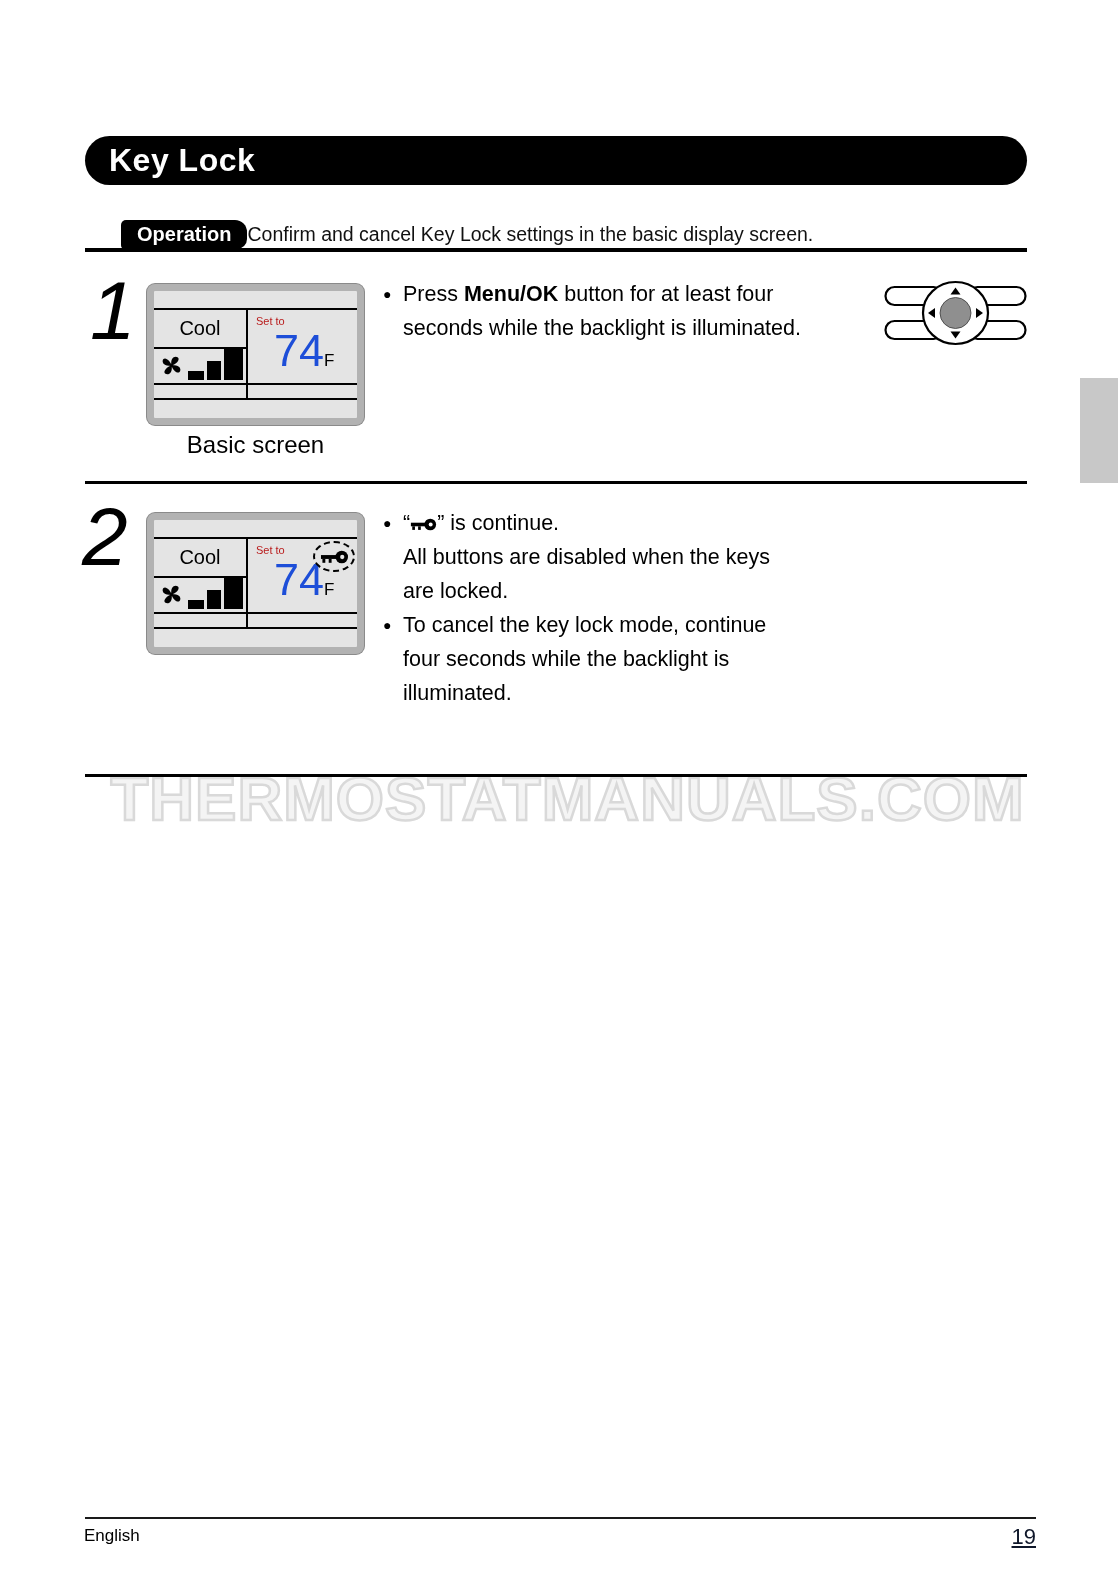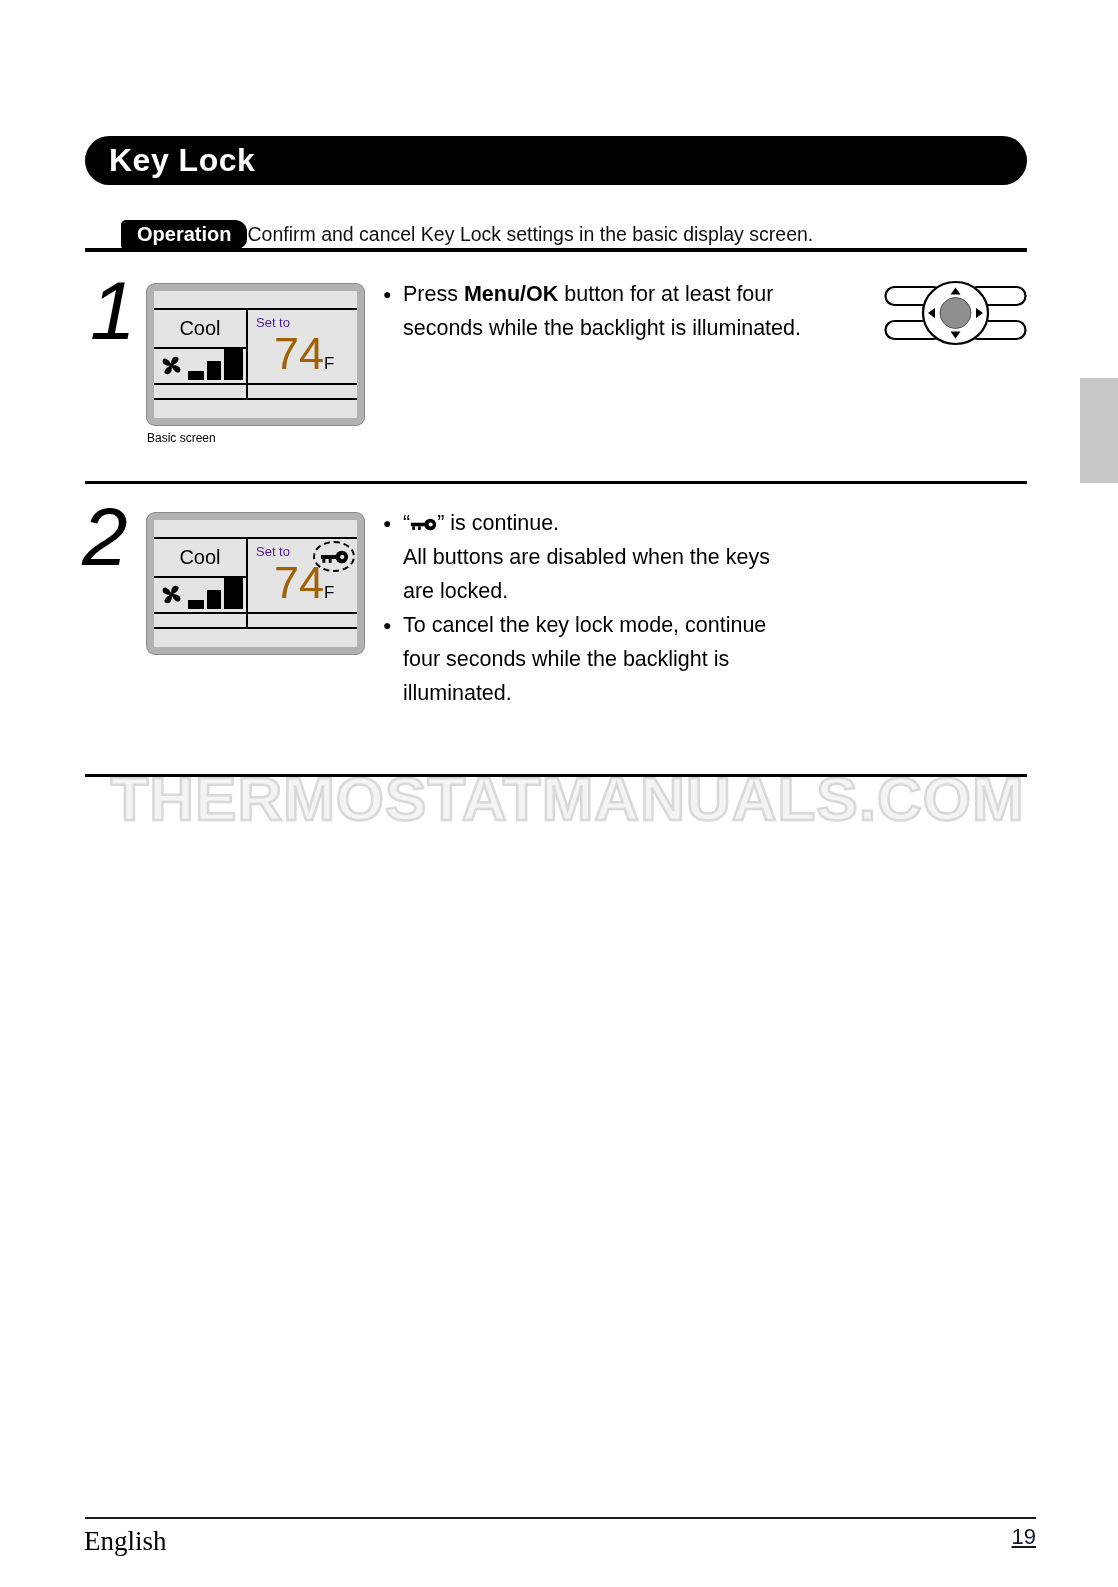--- a/index.html
+++ b/index.html
@@ -49,41 +49,41 @@
   .lcd-hline { height: 2px; background: #000; }
   .lcd-main { display: flex; height: 88px; justify-content: center; }
   .lcd-left { width: 92px; }
   .lcd-vline { width: 2px; background: #000; }
   .lcd-right { flex: 1; }
   .lcd-mode { height: 39px; border-bottom: 2px solid #000; text-align: center; line-height: 37px; font-size: 20px; color: #000; }
   .lcd-fan { height: 36px; border-bottom: 2px solid #000; display: flex; align-items: flex-end; padding: 0 3px 3px 7px; }
   .lcd-left-empty { height: 13px; }
   .lcd-right-main { height: 75px; border-bottom: 2px solid #000; padding: 5px 0 0 8px; }
   .lcd-right-empty { height: 13px; }
-  .setto { font-size: 13px; color: #4c1d95; }
+  .setto { font-size: 11px; color: #b91c1c; }
   .temp { padding-left: 18px; margin-top: 1px; white-space: nowrap; }
-  .tval { font-size: 45px; line-height: 1; color: #a16207; }
+  .tval { font-size: 45px; line-height: 1; color: #1d4ed8; }
   .tunit { font-size: 17px; color: #000; }
   .fanbars { display: flex; align-items: flex-end; margin-left: 3px; }
   .fb { background: #000; display: inline-block; margin-left: 3px; }
   .fb1 { width: 16px; height: 9px; }
   .fb2 { width: 14px; height: 19px; }
   .fb3 { width: 19px; height: 31px; }
   .fan-svg { width: 25px; height: 25px; margin-bottom: 2px; }
 
   .key-badge {
     position: absolute; top: 21px; right: 2px; width: 42px; height: 31px;
     border: 2px dashed #000; border-radius: 50%;
     display: flex; align-items: center; justify-content: center;
     background: transparent;
   }
 
   .screen-caption {
     position: absolute; left: 147px; top: 431px; width: 217px;
-    text-align: left; font-size: 12px; color: #000;
+    text-align: center; font-size: 24px; color: #000;
   }
 
   
   .bullets { position: absolute; width: 510px; font-size: 21.5px; line-height: 34px; color: #000; }
   .b1 { left: 383px; top: 277px; }
   .b2 { left: 383px; top: 506px; }
   .bline { position: relative; padding-left: 20px; white-space: nowrap; }
   .dot { position: absolute; left: 0; top: 0; font-size: 14px; line-height: 34px; }
   .key-inline { width: 27px; height: 13px; vertical-align: -1px; }
 
@@ -97,21 +97,21 @@
     color: #f4f4f4; -webkit-text-stroke: 2.5px #d9d9d9; z-index: 1;
     white-space: nowrap;
     padding-left: 17px;
   }
 
   
   .side-tab { position: absolute; left: 1080px; top: 378px; width: 38px; height: 105px; background: #c8c8c8; }
 
   
   .footer-line { position: absolute; left: 85px; top: 1517px; width: 951px; height: 2px; background: #1a1a1a; }
-  .footer-lang { position: absolute; left: 84px; top: 1526px; font-size: 27px; color: #000; font-family: Liberation Serif, serif; }
+  .footer-lang { position: absolute; left: 84px; top: 1526px; font-size: 17px; color: #000; }
   .footer-page { position: absolute; left: 936px; top: 1524px; width: 100px; text-align: right; font-size: 22px; color: #0f172a; text-decoration: underline; }
 </style>
 </head>
 <body>
 
 <div class="page">
 
   <div class="title-bar">
     <span>Key Lock</span>
   </div>

